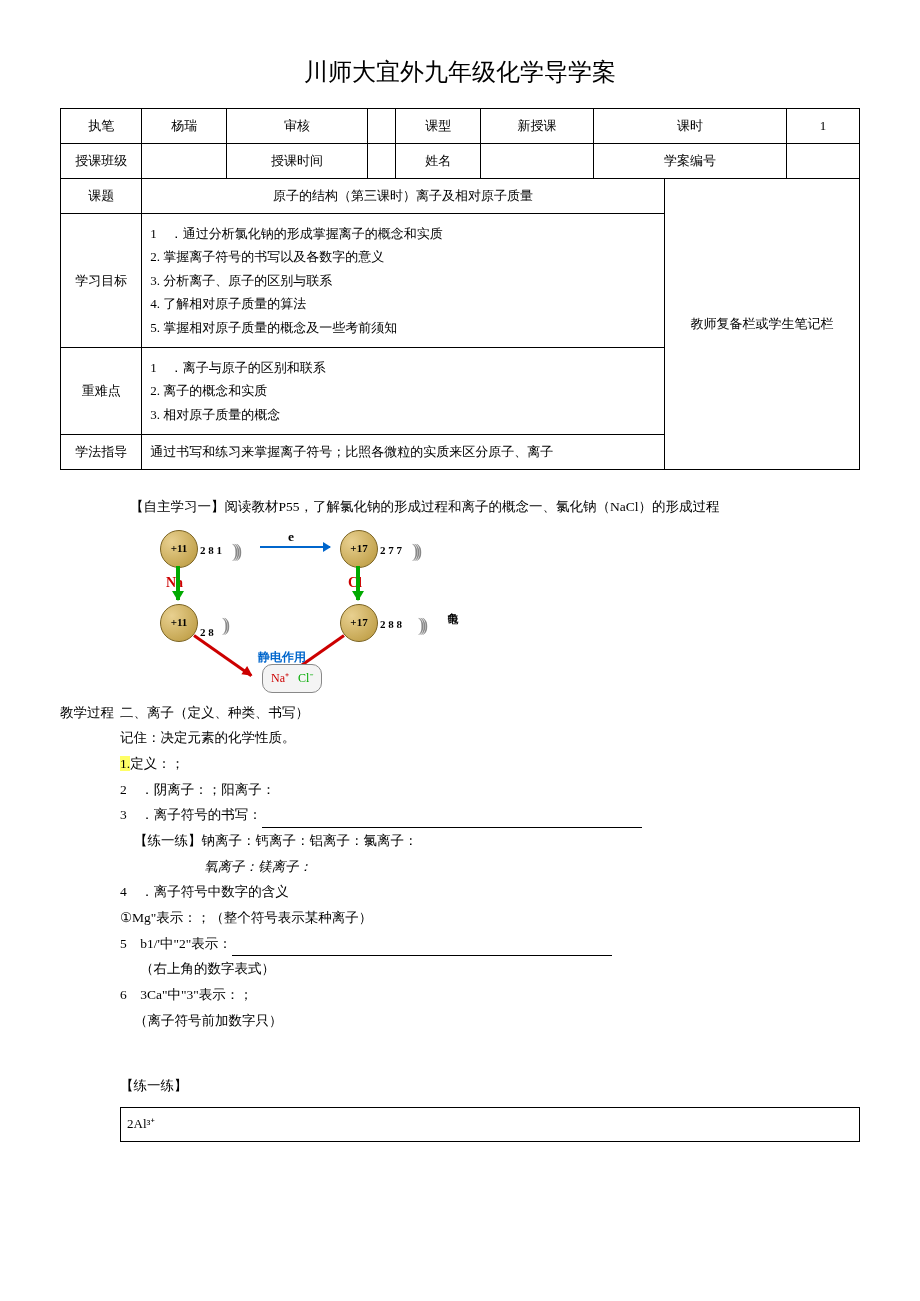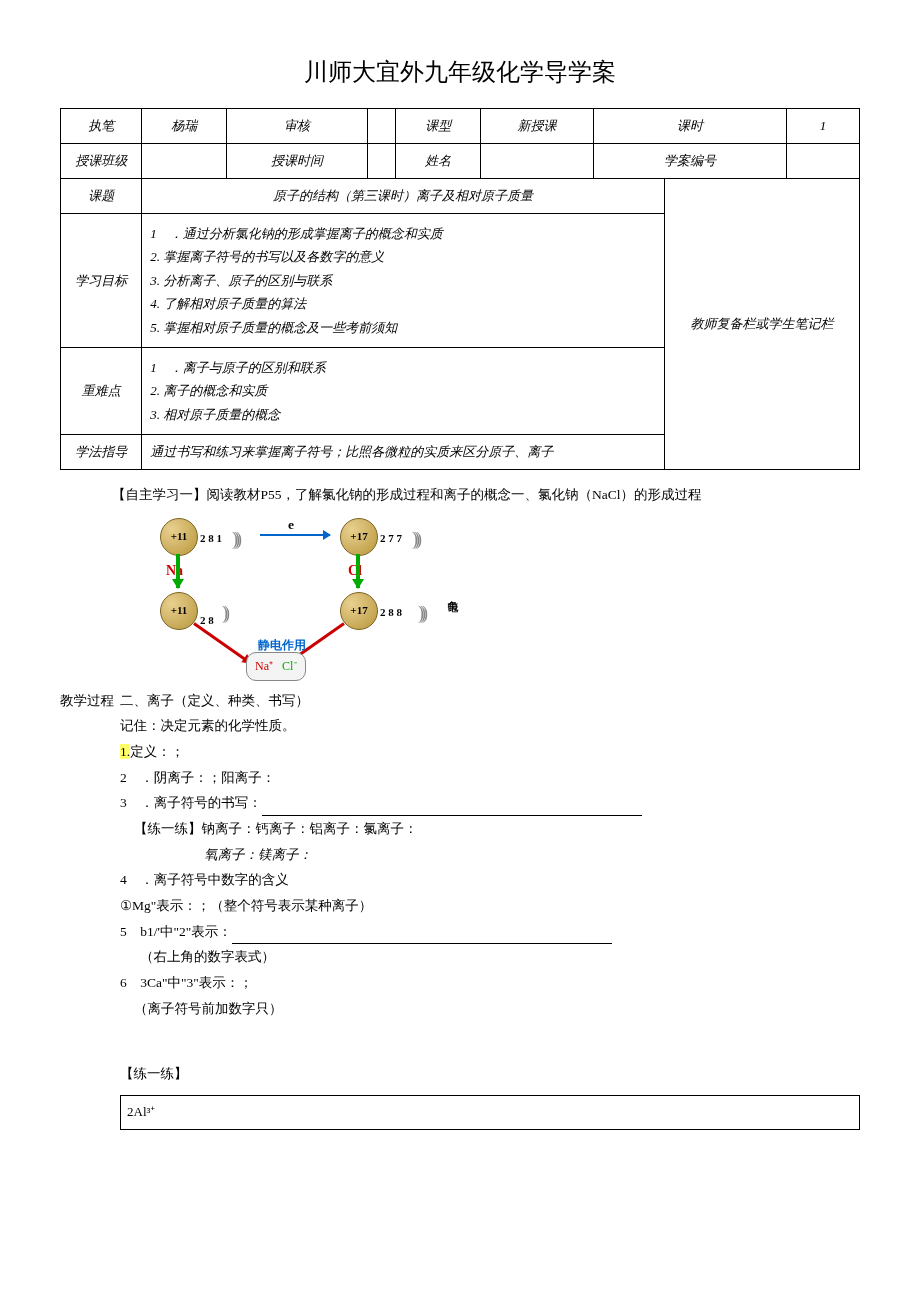--- a/index.html
+++ b/index.html
@@ -14,22 +14,21 @@
   h1 {
     text-align: center;
     font-size: 24px;
     font-weight: normal;
     font-family: Liberation Mono, monospace;
     margin-bottom: 20px;
   }
   table.header-table {
     border-collapse: collapse;
     width: 100%;
-    margin-bottom: 12px;
-    font-style: italic;
+    margin-bottom: 24px;
   }
   table.header-table td {
     border: 1px solid #000;
     padding: 8px 6px;
     text-align: center;
     font-size: 13px;
     vertical-align: middle;
   }
   table.header-table td.left {
     text-align: left;
@@ -130,20 +129,21 @@
     border-top: 5px solid transparent;
     border-bottom: 5px solid transparent;
   }
   .ion-box {
     position: absolute;
     border: 1px solid #888;
     border-radius: 10px;
     padding: 2px 8px;
     font-size: 12px;
     background: #f4f4f4;
+    margin-left: 16px;
   }
   .highlight {
     background: #ffff66;
   }
   .blank-line {
     display: inline-block;
     border-bottom: 1px solid #000;
     min-width: 380px;
     vertical-align: bottom;
   }
@@ -220,21 +220,21 @@
   </tr>
   <tr>
     <td>学法指导</td>
     <td colspan="7" class="left">通过书写和练习来掌握离子符号；比照各微粒的实质来区分原子、离子</td>
   </tr>
 </tbody>
   </table>
 
 <div class="content">
 
-  <div style="margin-left:52px">【自主学习一】阅读教材P55，了解氯化钠的形成过程和离子的概念一、氯化钠（NaCl）的形成过程</div>
+  <div style="margin-left:70px">【自主学习一】阅读教材P55，了解氯化钠的形成过程和离子的概念一、氯化钠（NaCl）的形成过程</div>
 
   <div class="diagram" style="margin-left:100px">
     <div class="atom" style="top:0;left:0">+11</div>
     <span class="shell" style="top:10px;left:40px">2 8 1</span>
     <span class="arcs" style="top:4px;left:72px">)))</span>
 
     <div class="atom" style="top:0;left:180px">+17</div>
     <span class="shell" style="top:10px;left:220px">2 7 7</span>
     <span class="arcs" style="top:4px;left:252px">)))</span>
 

